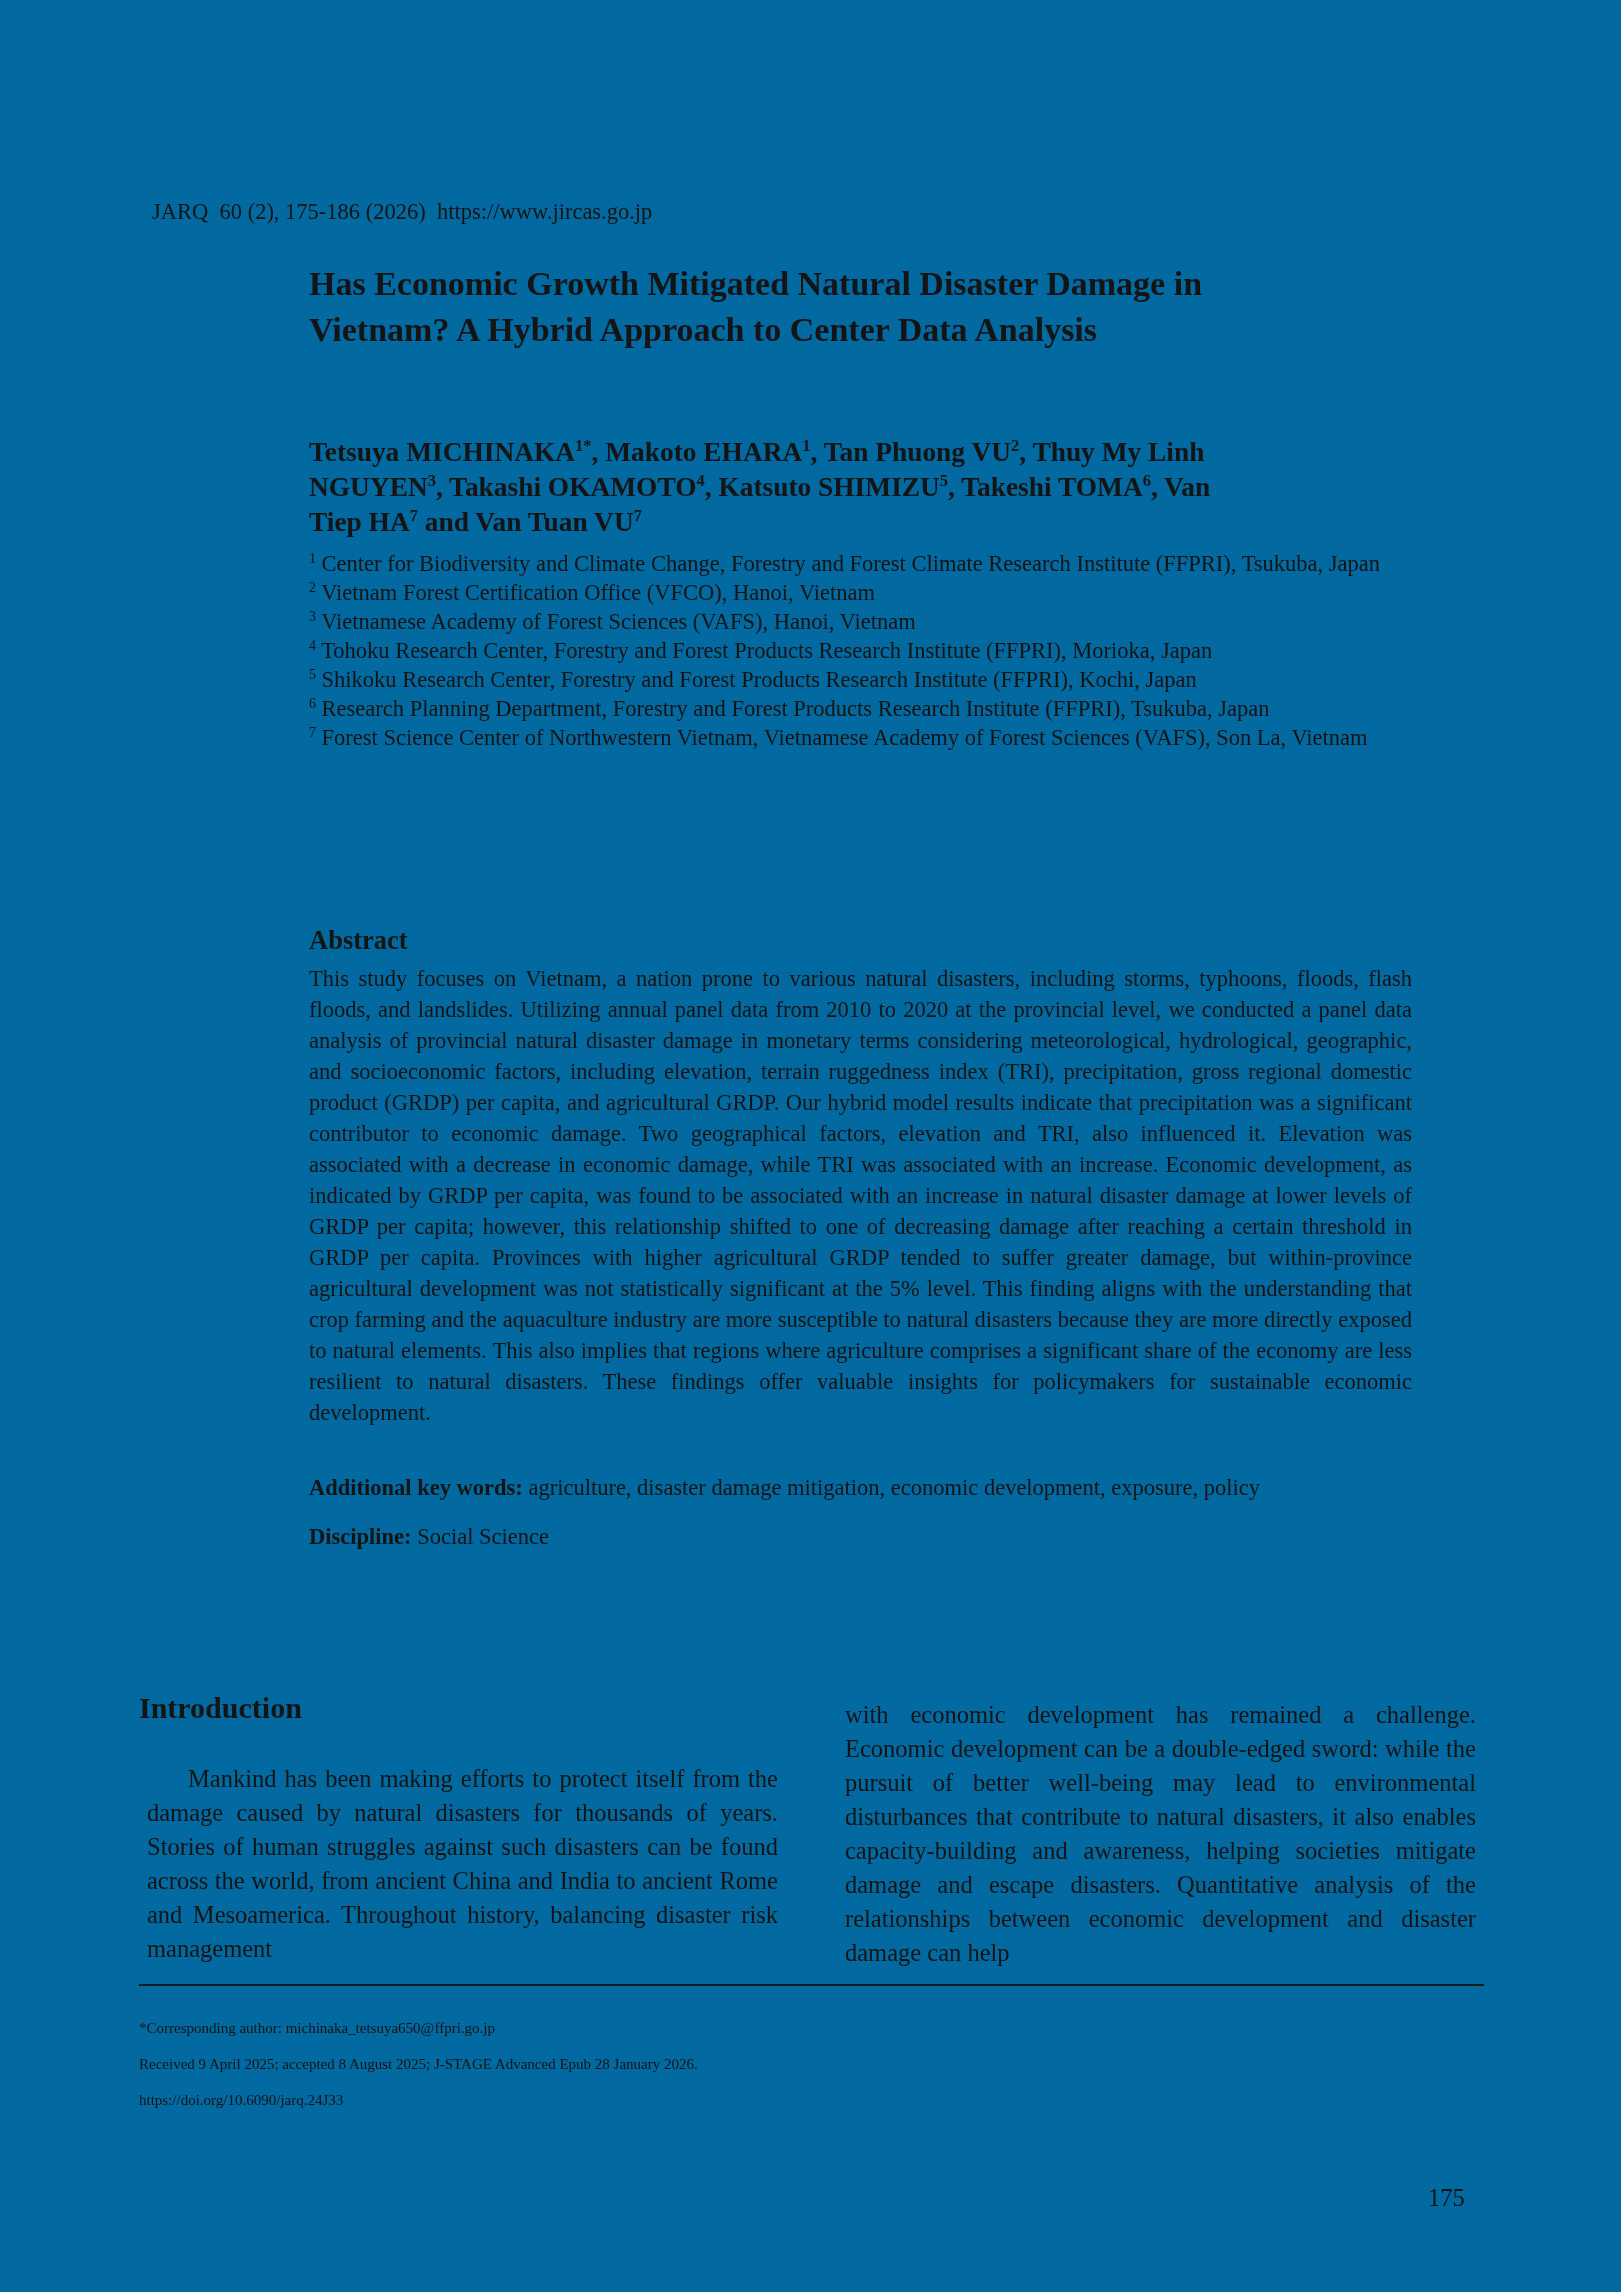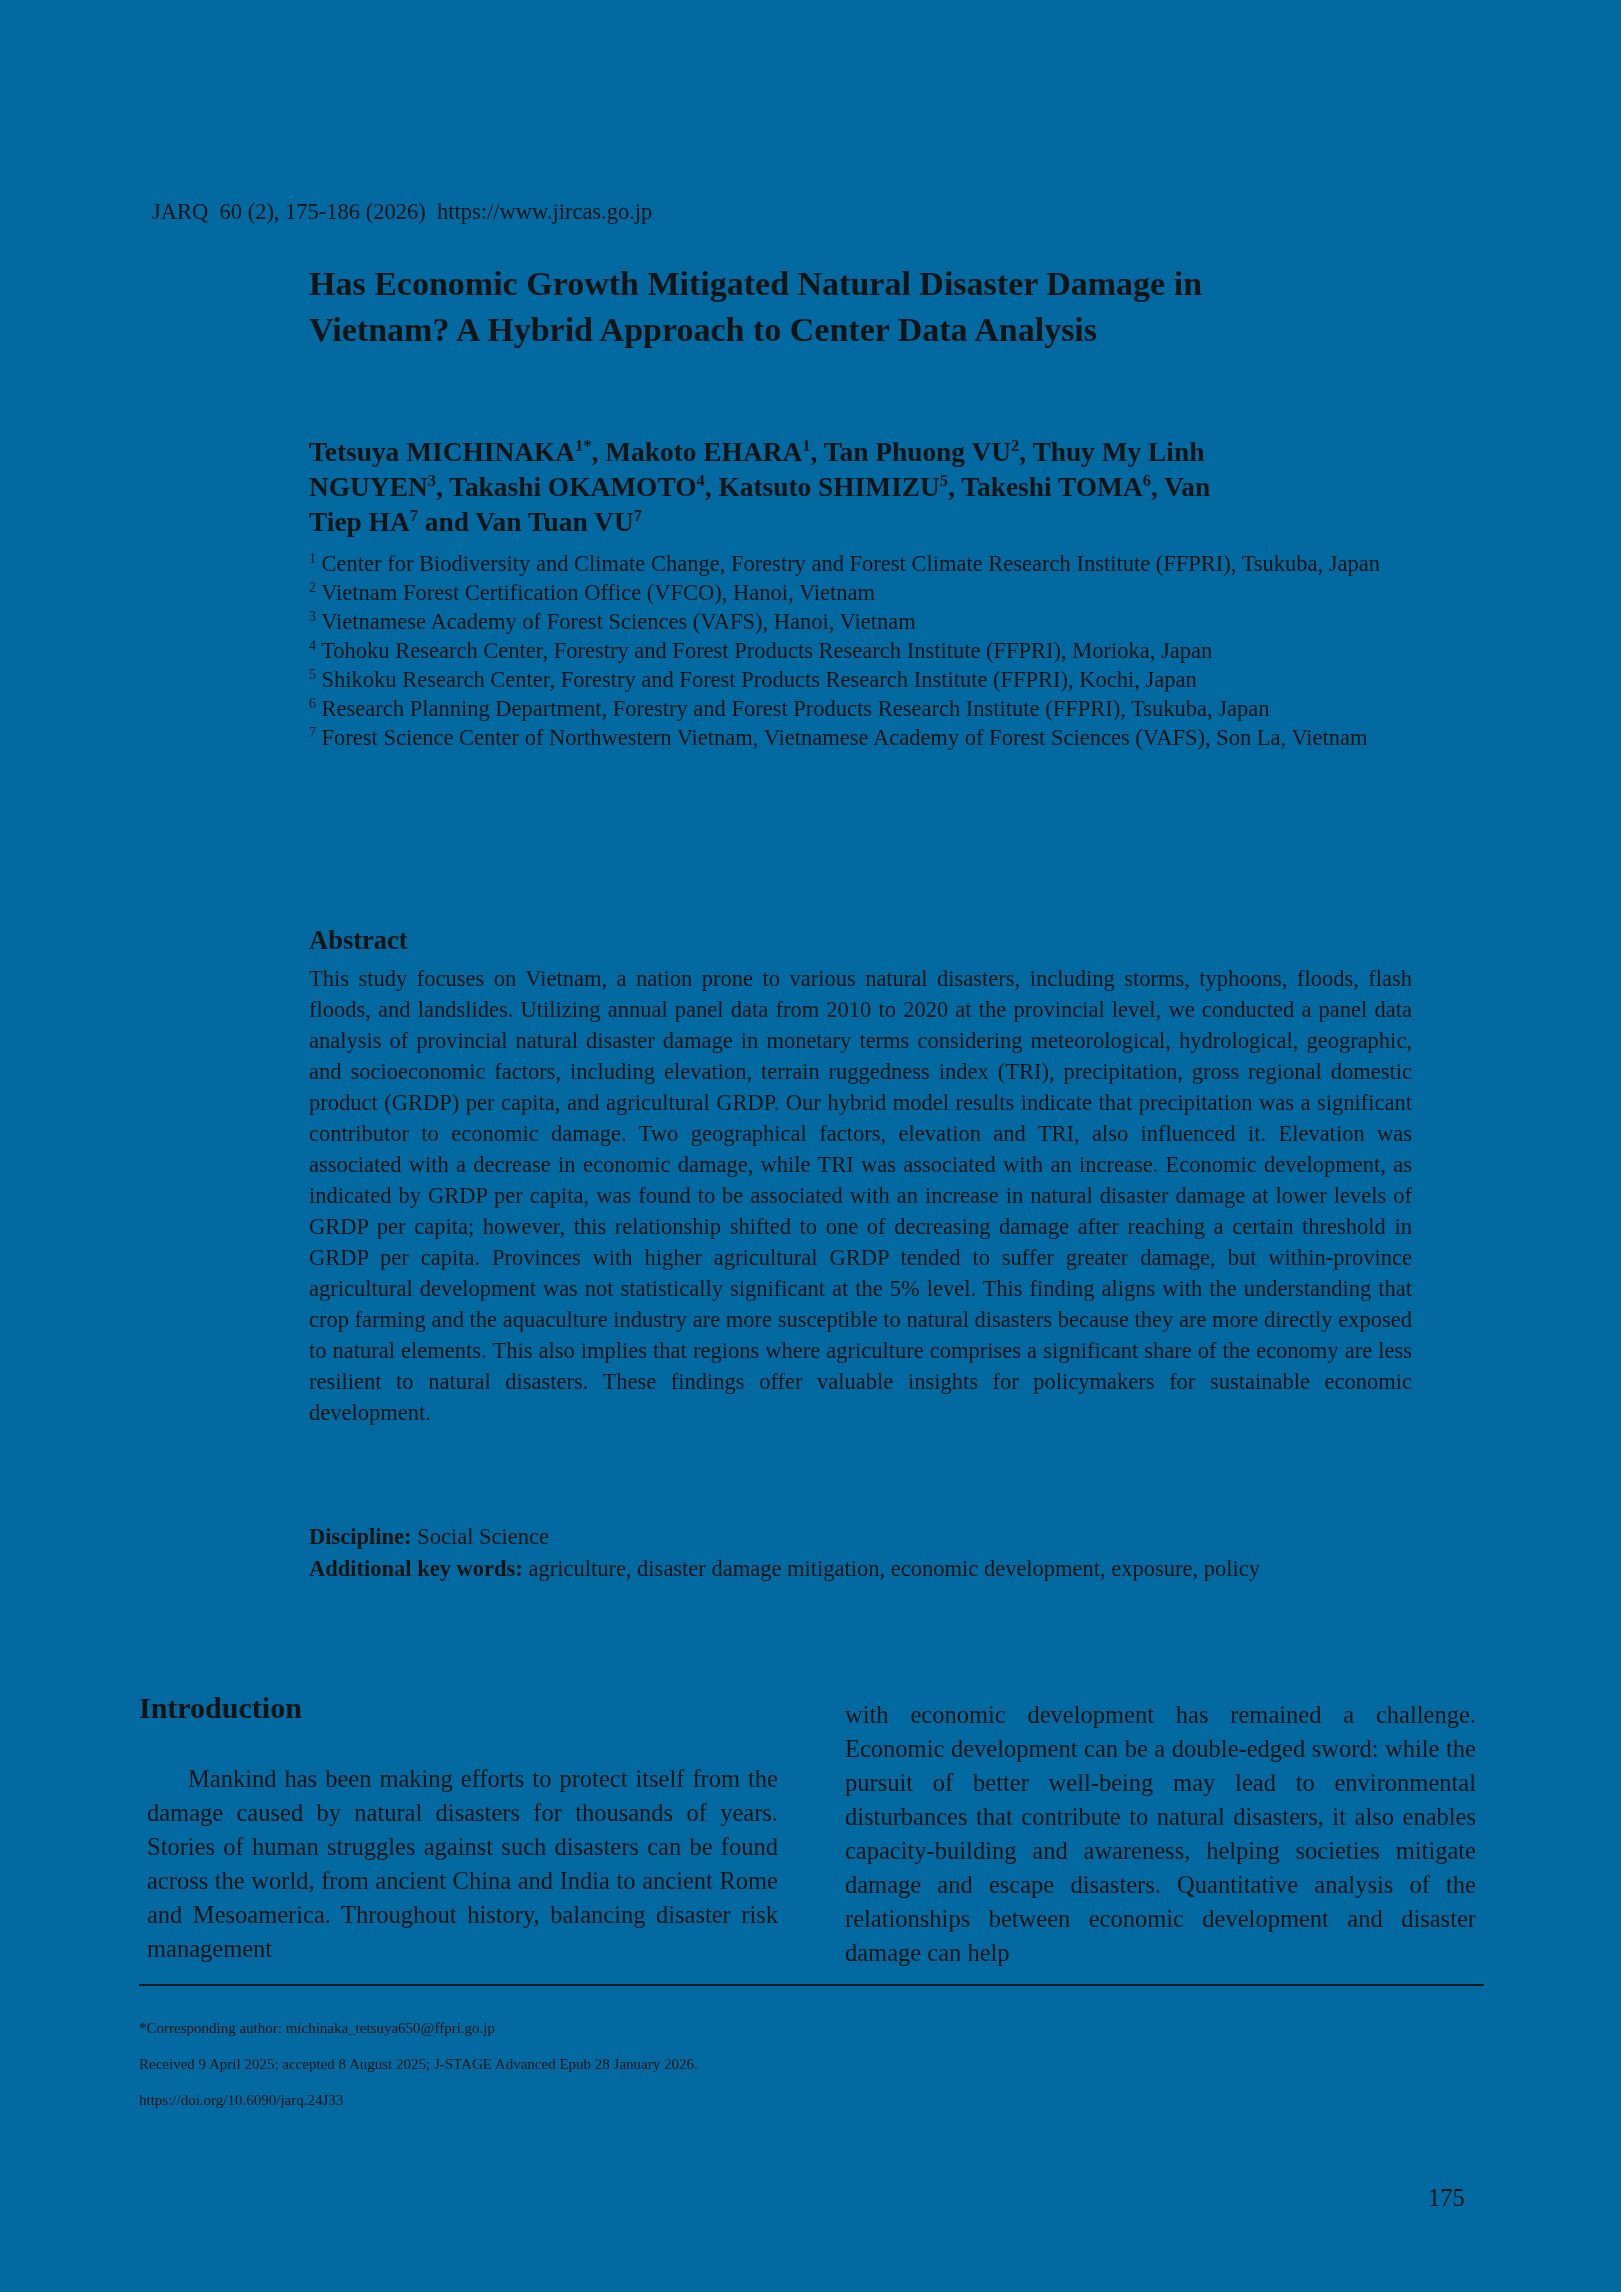--- a/index.html
+++ b/index.html
@@ -45,21 +45,21 @@
     position:absolute;left:309px;top:963px;margin:0;
     width:1103px;
     font-size:22.5px;line-height:31px;
     text-align:justify;
   }
   .discipline{
     position:absolute;left:309px;top:1521px;margin:0;
     font-size:22.5px;line-height:31px;
   }
   .keywords{
-    position:absolute;left:309px;top:1553px;margin:0;
+    position:absolute;left:309px;top:1472px;margin:0;
     width:1068px;
     font-size:22.5px;line-height:31px;
     padding-left:242px;text-indent:-242px;
   }
   .intro{
     position:absolute;left:139px;top:1690px;
     width:1345px;
     display:flex;gap:51px;
   }
   .col{width:647px;}

